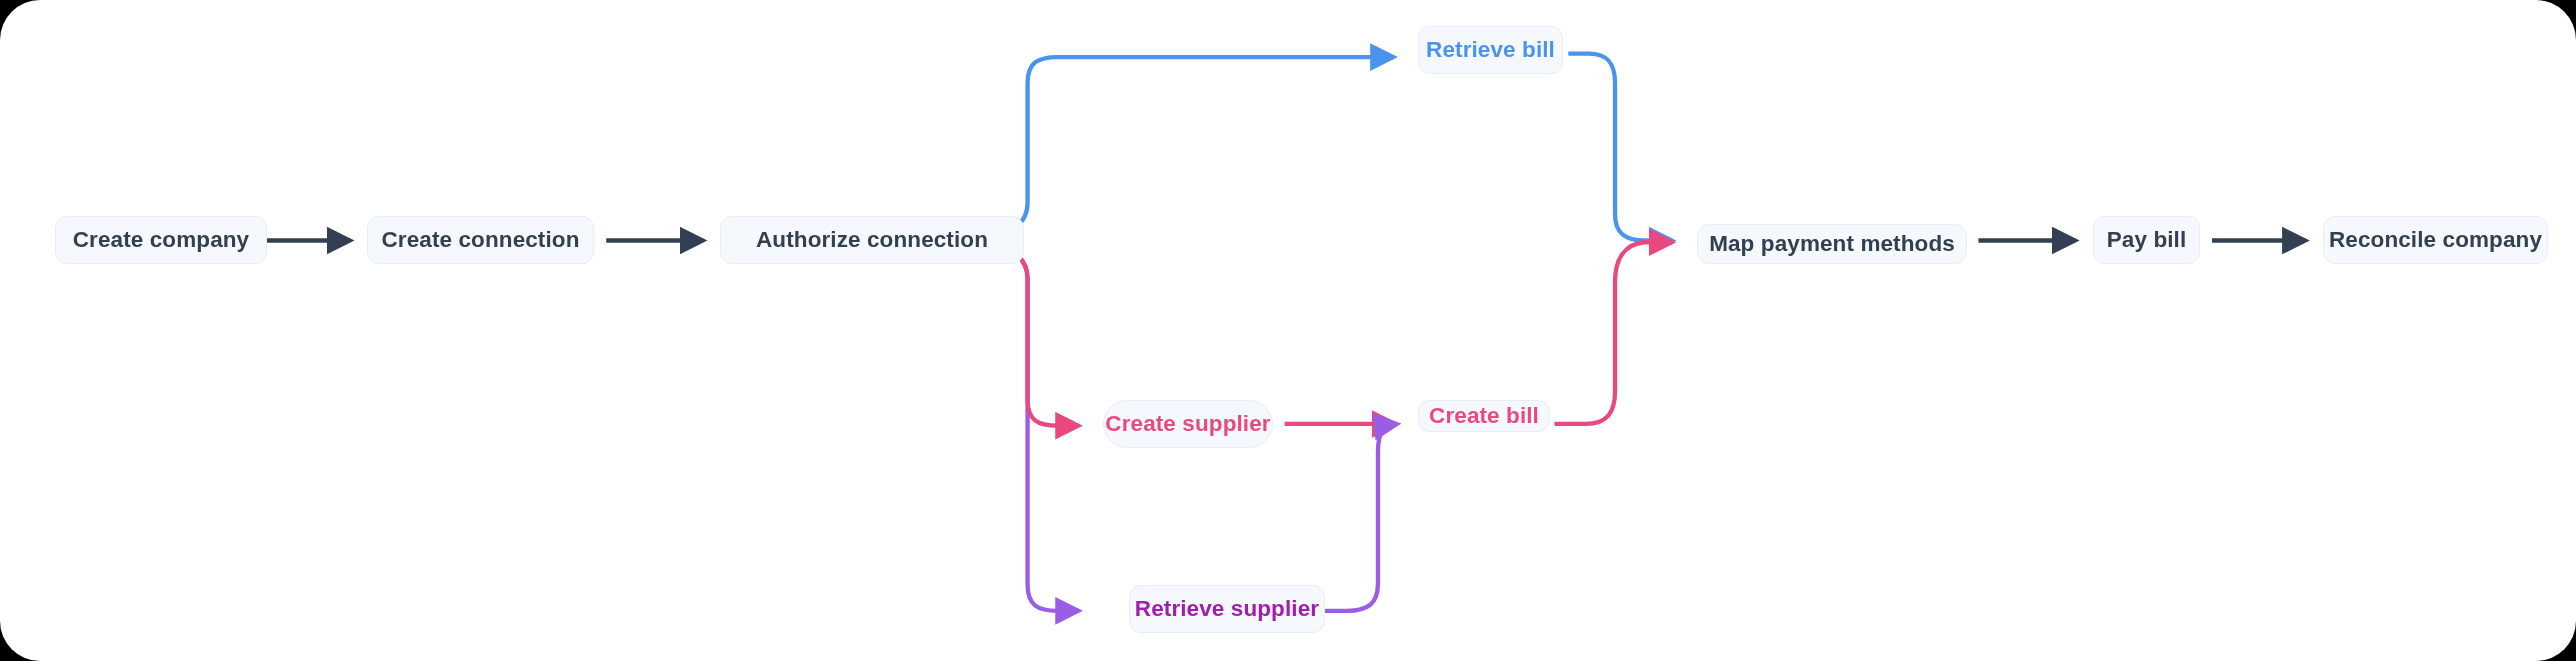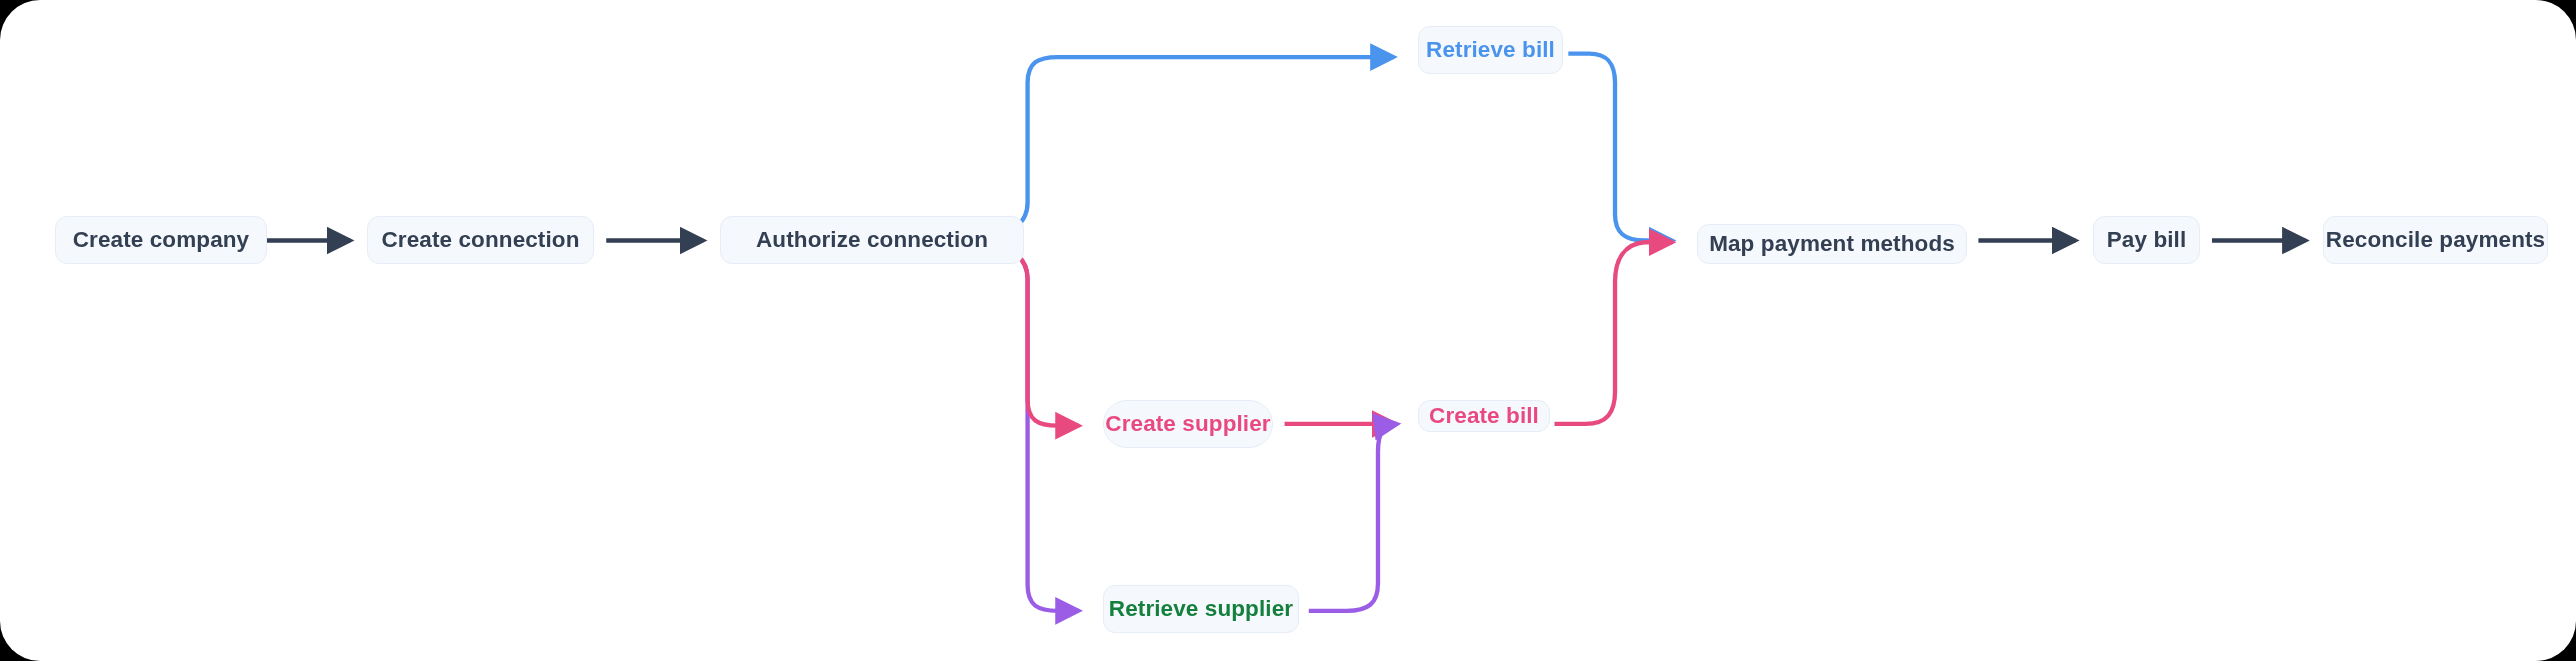--- a/index.html
+++ b/index.html
@@ -47,21 +47,21 @@
     font-weight: bold;
     font-size: 22.5px;
     letter-spacing: 0.1px;
     white-space: nowrap;
     color: #333f52;
     padding: 12px 19px;
   }
   .node.c-dark   { color: #333f52; }
   .node.c-blue   { color: #4a94ee; }
   .node.c-pink   { color: #e84a7f; }
-  .node.c-purple { color: #15803d; }
+  .node.c-purple { color: #a21caf; margin-left: 26px; }
 </style>
 </head>
 <body>
 
 <div id="canvas">
   <div id="card">
 
     <svg id="edges" viewBox="0 0 2976 764" width="2576" height="661" xmlns="http://www.w3.org/2000/svg">
       <defs>
         <marker id="ah-dark" markerWidth="9" markerHeight="9" refX="5.4" refY="3.2" orient="auto" markerUnits="strokeWidth">
@@ -112,17 +112,17 @@
     <div class="node c-pink" style="left:1103px; top:400px; width:170px; height:48px;border-radius:24px;">Create supplier</div>
 
     <div class="node c-pink" style="left:1418px; top:400px; width:132px; height:32px;">Create bill</div>
 
     <div class="node c-purple" style="left:1103px; top:585px; width:196px; height:48px;">Retrieve supplier</div>
 
     <div class="node c-dark" style="left:1697px; top:224px; width:270px; height:40px;">Map payment methods</div>
 
     <div class="node c-dark" style="left:2093px; top:216px; width:107px; height:48px;">Pay bill</div>
 
-    <div class="node c-dark" style="left:2323px; top:216px; width:225px; height:48px;">Reconcile payments</div>
+    <div class="node c-dark" style="left:2323px; top:216px; width:225px; height:48px;">Reconcile company</div>
 
   </div>
 </div>
 
 
 </body></html>

